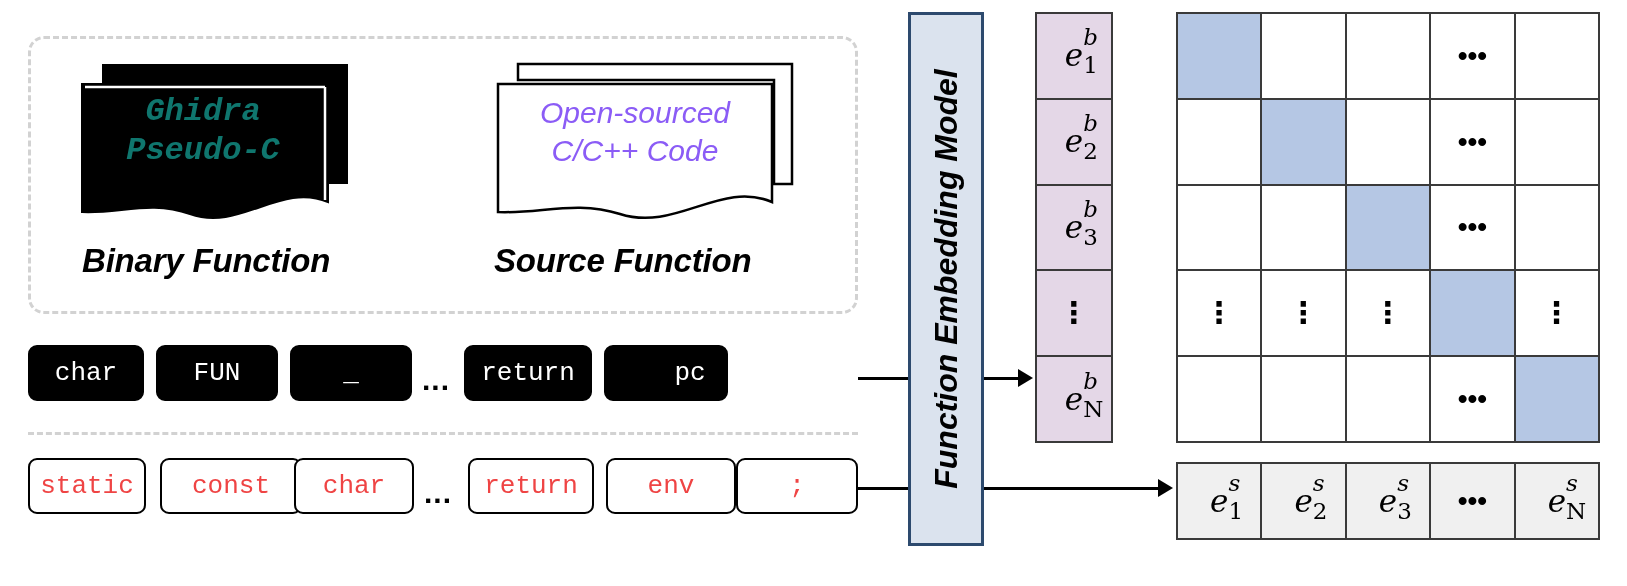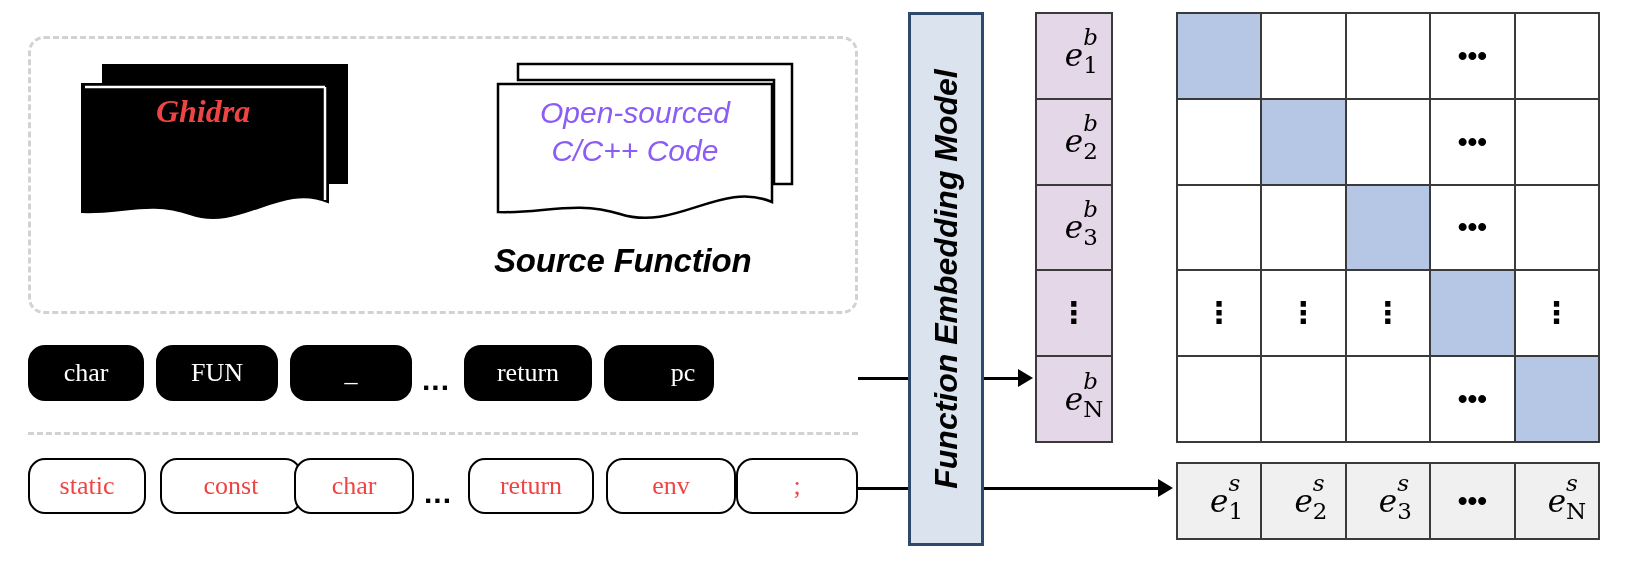--- a/index.html
+++ b/index.html
@@ -47,24 +47,24 @@
     letter-spacing: -0.2px;
   }
 
   
   .token {
     position: absolute;
     box-sizing: border-box;
     display: flex;
     align-items: center;
     justify-content: center;
-    font-family: Liberation Serif, serif;
+    font-family: Liberation Mono, monospace;
     font-size: 26px;
     height: 56px;
-    border-radius: 17px;
+    border-radius: 9px;
   }
   .token.dark {
     background: #000000;
     color: #ffffff;
     border: 2px solid #000000;
   }
   .token.light {
     background: #ffffff;
     color: #ef4444;
     border: 2.5px solid #000000;
@@ -250,47 +250,49 @@
 
   <div class="docstack" style="left:80px; top:62px;">
     <svg width="270" height="165" viewBox="0 0 270 165">
       <path d="M22,2 L268,2 L268,122 L250,122 L250,18 L22,18 Z" fill="#000000"></path>
       <rect x="22" y="2" width="246" height="120" fill="#000000"></rect>
       <path d="M2,22 L248,22 L248,140 C200,120 160,170 110,152 C70,138 40,152 2,150 Z" fill="#000000" stroke="#000000" stroke-width="2"></path>
       <path d="M5,25 L245,25" stroke="#ffffff" stroke-width="2.5" fill="none"></path>
       <path d="M245,25 L245,138" stroke="#ffffff" stroke-width="2.5" fill="none"></path>
     </svg>
     <div style="position:absolute; left:14px; top:30px; width:218px; text-align:center;
-                font-family:Liberation Serif, serif; font-weight:bold; font-style:italic;
-                font-size:32px; color:#ef4444; line-height:1.22;">
+                font-family:Liberation Mono, monospace; font-weight:bold; font-style:italic;
+                font-size:32px; color:#0f766e; line-height:1.22;">
       <div>Ghidra</div>
+      <div>Pseudo-C</div>
     </div>
   </div>
 
   <div class="docstack" style="left:496px; top:62px;">
     <svg width="310" height="165" viewBox="0 0 310 165">
       <path d="M22,2 L296,2 L296,122 L278,122 L278,18 L22,18 Z" fill="#ffffff" stroke="#000000" stroke-width="2.5"></path>
       <path d="M2,22 L276,22 L276,140 C225,118 180,170 124,152 C80,138 44,152 2,150 Z" fill="#ffffff" stroke="#000000" stroke-width="2.5"></path>
     </svg>
     <div style="position:absolute; left:10px; top:32px; width:258px; text-align:center;
                 font-family:'Liberation Sans',sans-serif; font-style:italic;
                 font-size:30px; color:#8b5cf6; line-height:1.25;">
       <div>Open-sourced</div>
       <div>C/C++ Code</div>
     </div>
   </div>
 
+  <div class="doc-caption" style="left:82px; top:242px;">Binary Function</div>
   <div class="doc-caption" style="left:494px; top:242px;">Source Function</div>
 
   <div class="token dark" style="left:28px; top:345px; width:116px;">char</div>
   <div class="token dark" style="left:156px; top:345px; width:122px;">FUN</div>
   <div class="token dark" style="left:290px; top:345px; width:122px;">_</div>
   <div class="hdots" style="left:422px; top:365px;">...</div>
   <div class="token dark" style="left:464px; top:345px; width:128px;">return</div>
-  <div class="token dark" style="left:604px; top:345px; width:110px;padding-left:48px;">pc</div>
+  <div class="token dark" style="left:604px; top:345px; width:124px;padding-left:48px;">pc</div>
 
   <div class="mid-sep"></div>
 
   <div class="token light" style="left:28px; top:458px; width:118px;">static</div>
   <div class="token light" style="left:160px; top:458px; width:142px;">const</div>
   <div class="token light" style="left:294px; top:458px; width:120px;">char</div>
   <div class="hdots" style="left:424px; top:478px;">...</div>
   <div class="token light" style="left:468px; top:458px; width:126px;">return</div>
   <div class="token light" style="left:606px; top:458px; width:130px;">env</div>
   <div class="token light" style="left:736px; top:458px; width:122px;">;</div>

